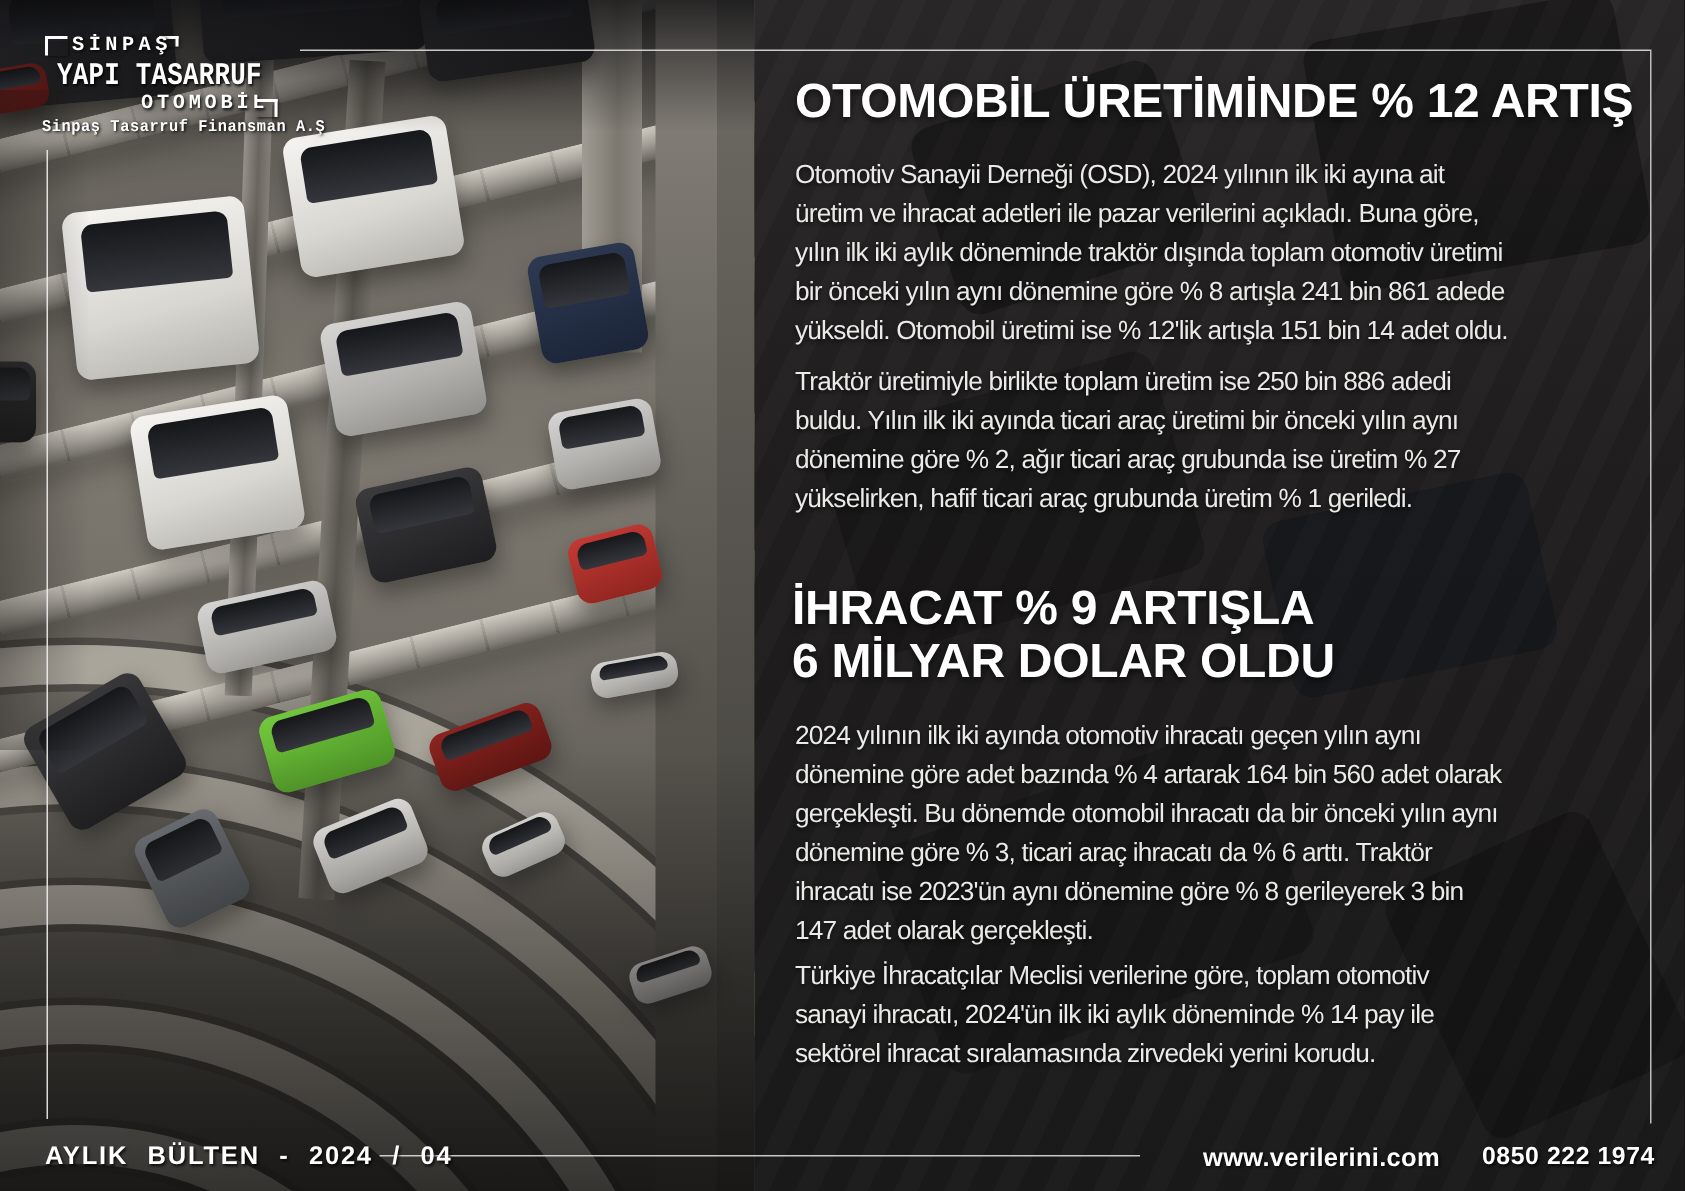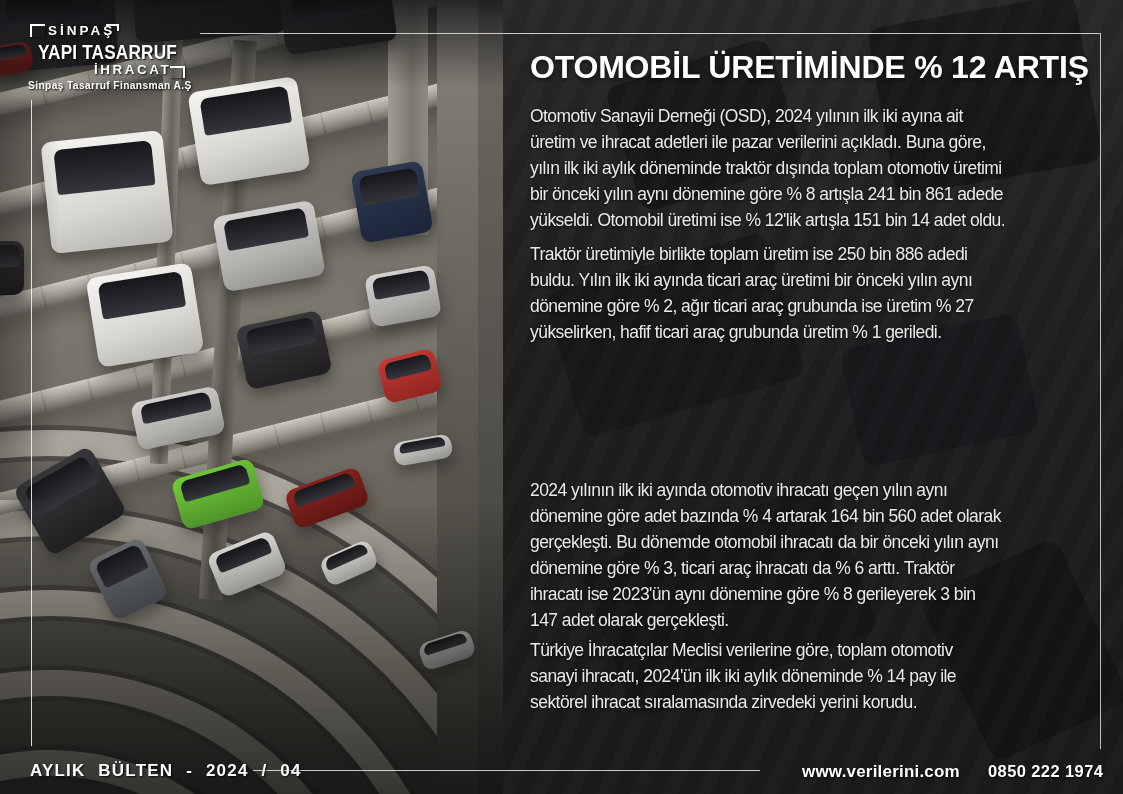--- a/index.html
+++ b/index.html
@@ -87,21 +87,21 @@
   .gh5{left:97px;top:520px;width:260px;height:160px;background:rgba(0,0,0,.2);transform:rotate(-20deg)}
   .gh6{left:447px;top:560px;width:150px;height:180px;background:rgba(0,0,0,.25);transform:rotate(-25deg)}
 
   
   .fl-top{left:200px;top:33px;width:900px;height:1px;background:rgba(230,230,228,.85)}
   .fl-right{left:1100px;top:33px;width:1px;height:716px;background:rgba(230,230,228,.8)}
   .fl-left{left:31px;top:100px;width:1px;height:646px;background:rgba(240,240,238,.9)}
   .fl-bottom{left:253px;top:770px;width:507px;height:1px;background:rgba(230,230,228,.85)}
 
   
-  .logo{left:0;top:0;width:230px;height:100px;}
+  .logo{left:0;top:0;width:230px;height:100px;font-family:Liberation Mono, monospace;}
   .logo *{position:absolute;color:#fff;font-weight:bold;white-space:nowrap;
           text-shadow:1px 1px 2px rgba(0,0,0,.9),0 0 8px rgba(0,0,0,.45);}
   .lg-bracket-tl{left:30px;top:24px;width:15px;height:13px;
           border-left:2px solid #fff;border-top:2px solid #fff;text-shadow:none;
           box-shadow:1px 1px 2px rgba(0,0,0,.6);}
   .lg-bracket-tr{left:106px;top:24px;width:13px;height:7px;
           border-right:2px solid #fff;border-top:2px solid #fff;text-shadow:none;
           box-shadow:1px 1px 2px rgba(0,0,0,.6);}
   .lg-sinpas{left:48px;top:23px;font-size:13.5px;letter-spacing:3px;}
   .lg-yapi{left:38px;top:40px;font-size:21px;letter-spacing:.2px;
@@ -196,36 +196,38 @@
   <div class="fl-top"></div>
   <div class="fl-right"></div>
   <div class="fl-left"></div>
   <div class="fl-bottom"></div>
 
   <div class="logo">
     <div class="lg-bracket-tl"></div>
     <div class="lg-bracket-tr"></div>
     <div class="lg-sinpas">SİNPAŞ</div>
     <div class="lg-yapi">YAPI TASARRUF</div>
-    <div class="lg-sandigi">İHRACAT</div>
+    <div class="lg-sandigi">OTOMOBİL</div>
     <div class="lg-bracket-r"></div>
     <div class="lg-sub">Sinpaş Tasarruf Finansman A.Ş</div>
   </div>
 
   <div class="heading h1">OTOMOBİL ÜRETİMİNDE % 12 ARTIŞ</div>
   <div class="body-text p1">Otomotiv Sanayii Derneği (OSD), 2024 yılının ilk iki ayına ait
 üretim ve ihracat adetleri ile pazar verilerini açıkladı. Buna göre,
 yılın ilk iki aylık döneminde traktör dışında toplam otomotiv üretimi
 bir önceki yılın aynı dönemine göre % 8 artışla 241 bin 861 adede
 yükseldi. Otomobil üretimi ise % 12'lik artışla 151 bin 14 adet oldu.</div>
   <div class="body-text p2">Traktör üretimiyle birlikte toplam üretim ise 250 bin 886 adedi
 buldu. Yılın ilk iki ayında ticari araç üretimi bir önceki yılın aynı
 dönemine göre % 2, ağır ticari araç grubunda ise üretim % 27
 yükselirken, hafif ticari araç grubunda üretim % 1 geriledi.</div>
 
+  <div class="heading h2">İHRACAT % 9 ARTIŞLA
+6 MİLYAR DOLAR OLDU</div>
   <div class="body-text p3">2024 yılının ilk iki ayında otomotiv ihracatı geçen yılın aynı
 dönemine göre adet bazında % 4 artarak 164 bin 560 adet olarak
 gerçekleşti. Bu dönemde otomobil ihracatı da bir önceki yılın aynı
 dönemine göre % 3, ticari araç ihracatı da % 6 arttı. Traktör
 ihracatı ise 2023'ün aynı dönemine göre % 8 gerileyerek 3 bin
 147 adet olarak gerçekleşti.</div>
   <div class="body-text p4">Türkiye İhracatçılar Meclisi verilerine göre, toplam otomotiv
 sanayi ihracatı, 2024'ün ilk iki aylık döneminde % 14 pay ile
 sektörel ihracat sıralamasında zirvedeki yerini korudu.</div>
 

